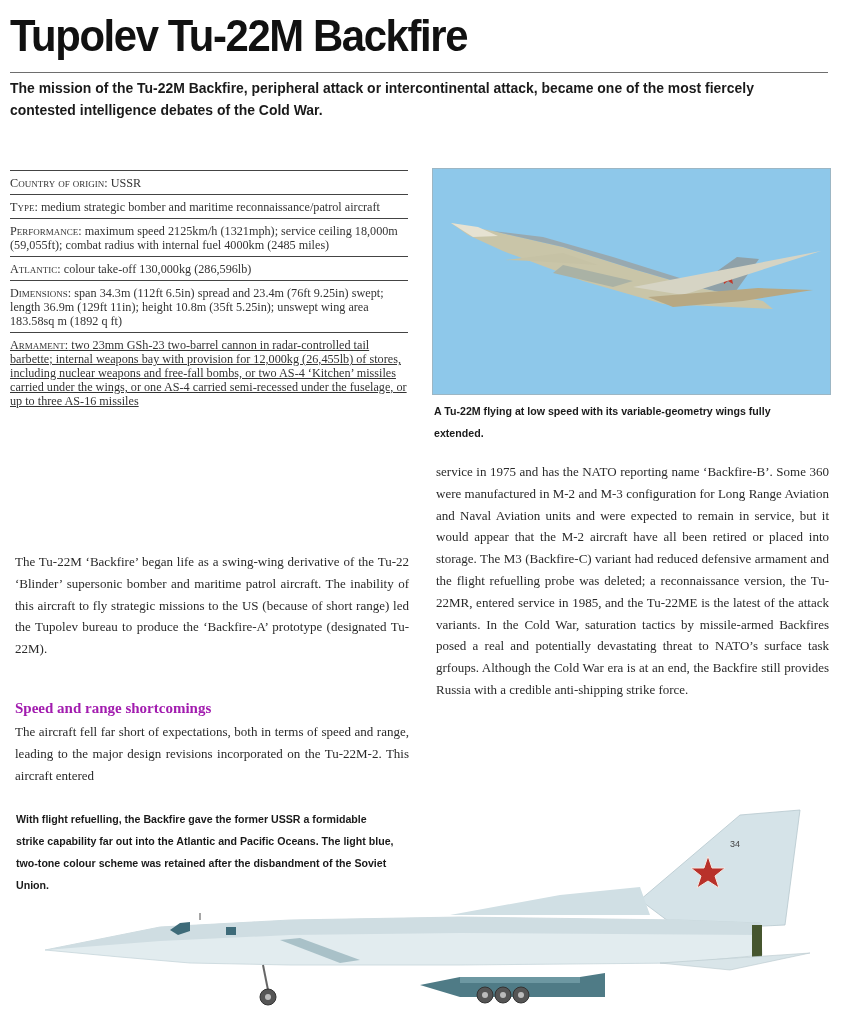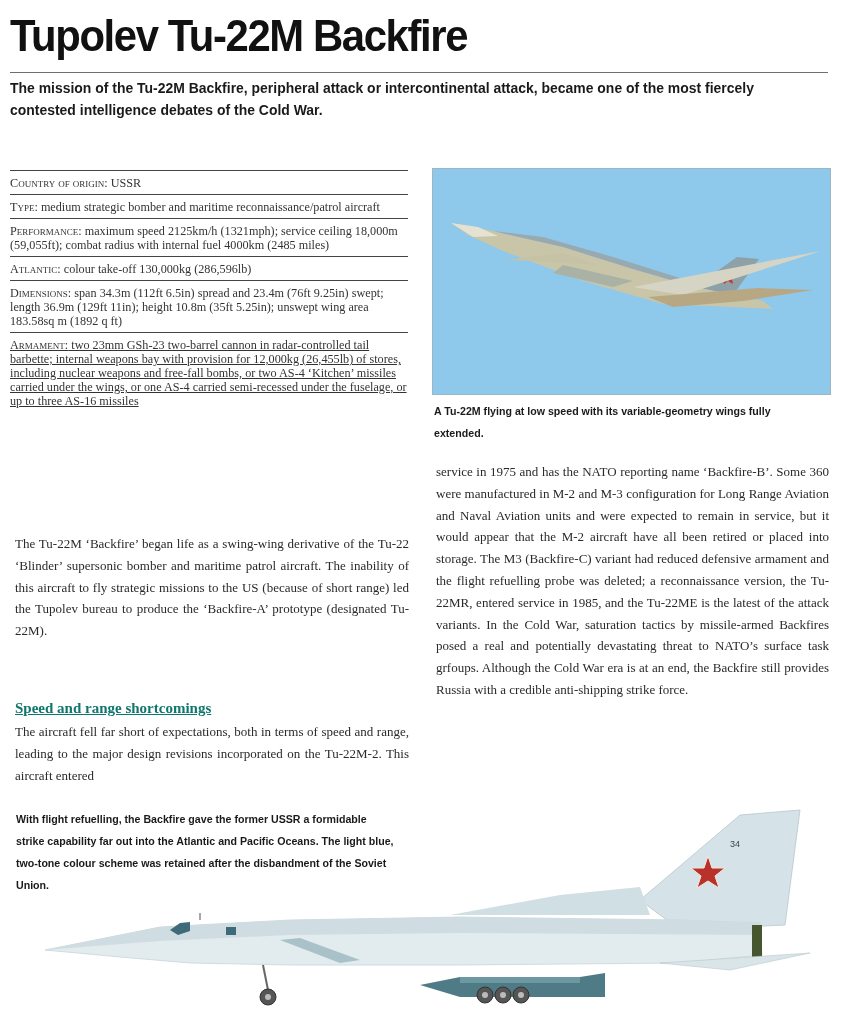--- a/index.html
+++ b/index.html
@@ -37,22 +37,22 @@
   .photo-caption {
     position: absolute; left: 434px; top: 400px; width: 400px;
     font-family: "Liberation Sans", "DejaVu Sans", sans-serif;
     font-weight: bold; font-size: 11.2px; line-height: 22px; color: #1a1a1a;
     transform: scaleX(0.95); transform-origin: left top;
   }
   .body-col {
     position: absolute; font-size: 13px; line-height: 21.8px; color: #2a2a2a;
     text-align: justify; text-justify: inter-word;
   }
-  .col-left-1 { left: 15px; top: 533px; width: 394px; }
-  .subhead { position: absolute; left: 15px; top: 700px; font-weight: bold; font-size: 15px; color: #0f766e; text-decoration: underline; }
+  .col-left-1 { left: 15px; top: 551px; width: 394px; }
+  .subhead { position: absolute; left: 15px; top: 700px; font-weight: bold; font-size: 15px; color: #a21caf; }
   .col-left-2 { left: 15px; top: 721px; width: 394px; font-family: Liberation Serif, serif; }
   .col-right { left: 436px; top: 461px; width: 393px; }
   .profile-caption {
     position: absolute; left: 16px; top: 808px; width: 400px;
     font-family: "Liberation Sans", "DejaVu Sans", sans-serif;
     font-weight: bold; font-size: 11.2px; line-height: 22px; color: #1a1a1a;
     transform: scaleX(0.95); transform-origin: left top;
   }
   .profile { position: absolute; left: 40px; top: 805px; width: 810px; height: 218px; text-align: center; }
   .profile svg { width: 100%; height: 100%; display: block; }

